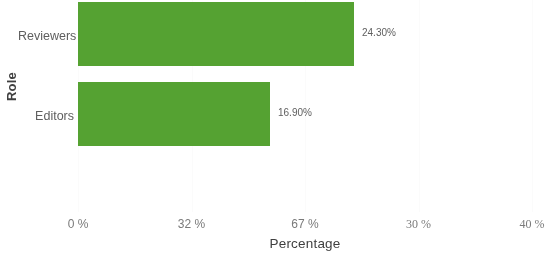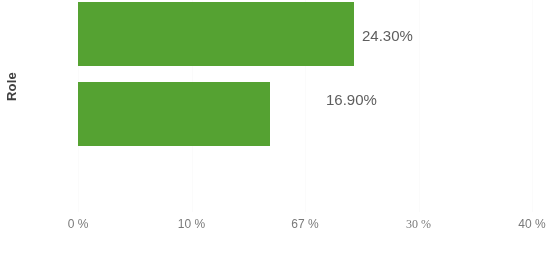--- a/index.html
+++ b/index.html
@@ -80,26 +80,26 @@
     background: #55a232;
     height: 64px;
   }
   .bar.row-0 { top: 2px; }
   .bar.row-1 { top: 82px; }
 
   
   .bar-value {
     position: absolute;
     color: #5e5e5e;
-    font-size: 15px;
+    font-size: 10px;
     white-space: nowrap;
     line-height: 1;
   }
   .bar-value.row-0 { top: 28px; }
-  .bar-value.row-1 { top: 92px; margin-left: 48px; }
+  .bar-value.row-1 { top: 108px; }
 
   
   .cat-label {
     position: absolute;
     right: 0px;
     width: 56px;
     text-align: right;
     color: #5e5e5e;
     font-size: 12.5px;
     white-space: nowrap;
@@ -129,36 +129,39 @@
 </head>
 <body>
 
 <div id="chart-root">
 
   <div class="y-axis-title">
     <span>Role</span>
   </div>
 
   <div class="cat-labels-wrap">
+    <div class="cat-label row-0">Reviewers</div>
+    <div class="cat-label row-1">Editors</div>
   </div>
 
   <div class="plot-area">
     <div class="gridline" style="left:0px;"></div>
     <div class="gridline" style="left: 114px;"></div>
     <div class="gridline" style="left:227px;"></div>
     <div class="gridline" style="left: 341px;"></div>
     <div class="gridline" style="left: 454px;"></div>
 
     <div class="bar row-0" style="left: 0px; width: 276px; background: rgb(85, 162, 50);"></div>
     <div class="bar row-1" style="left: 0px; width: 192px; background: rgb(85, 162, 50);"></div>
 
     <div class="bar-value row-0" style="left:284px;">24.30%</div>
     <div class="bar-value row-1" style="left:200px;">16.90%</div>
   </div>
 
   <div class="xtick" style="left: 78px;">0 %</div>
-  <div class="xtick" style="left: 191.5px;">10 %</div>
+  <div class="xtick" style="left: 191.5px;">32 %</div>
   <div class="xtick" style="left: 305px;">67 %</div>
   <div class="xtick" style="left: 418.5px; font-family: Liberation Serif, serif;">30 %</div>
-  <div class="xtick" style="left:532px;">40 %</div>
+  <div class="xtick" style="left:532px;font-family:Liberation Serif, serif;">40 %</div>
 
+  <div class="x-axis-title">Percentage</div>
 
 </div>
 
 </body></html>

